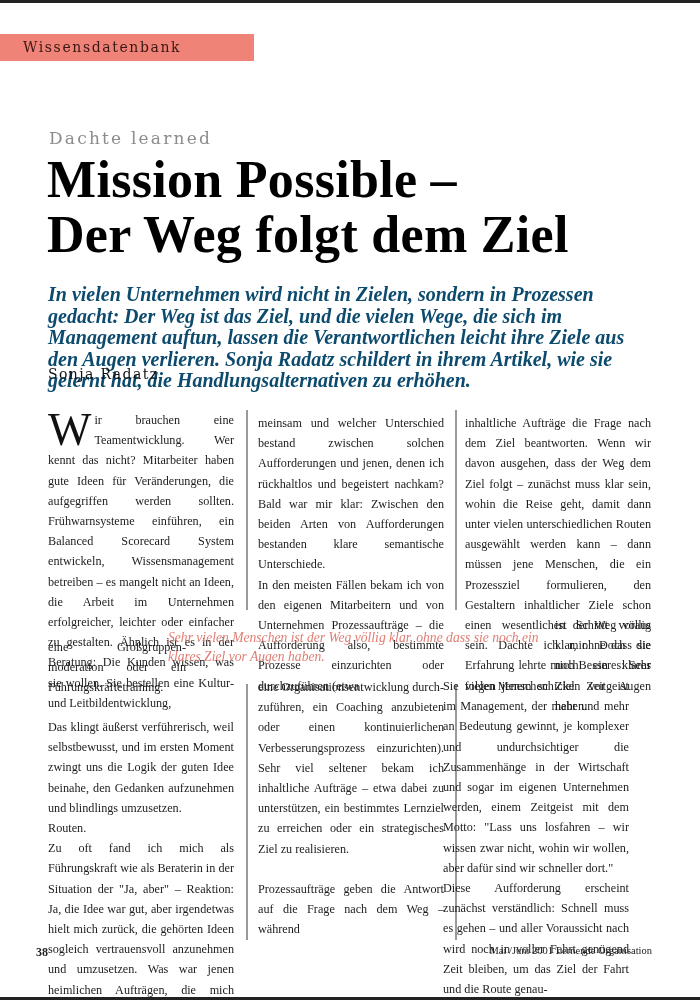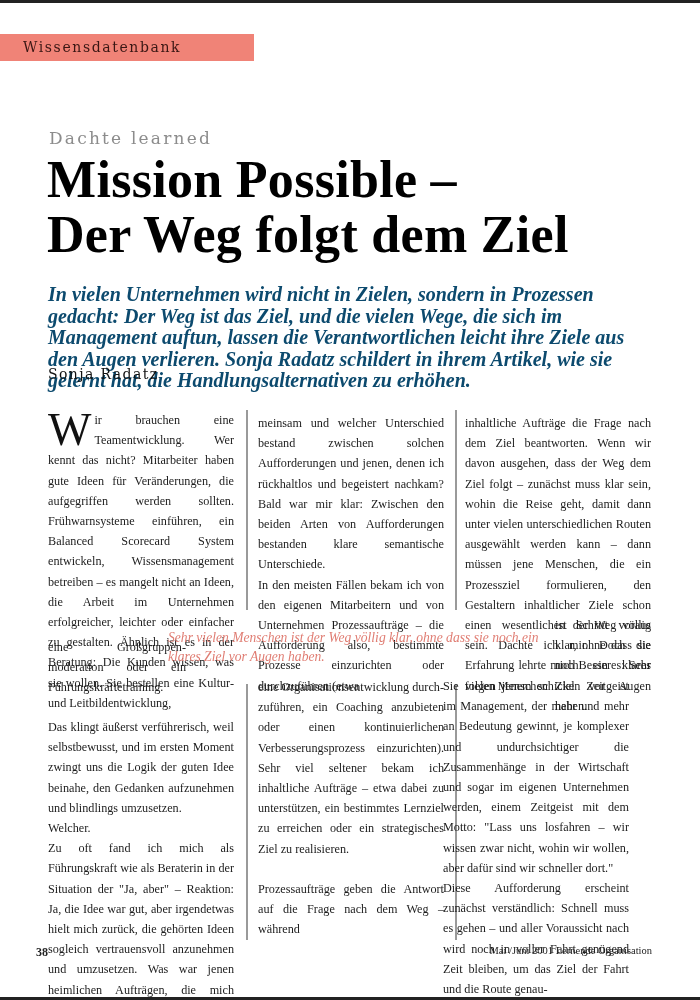--- a/index.html
+++ b/index.html
@@ -101,21 +101,21 @@
 <div class="byline">Sonja Radatz</div>
 
 <div class="col col1a">
   <p><span class="dropcap">W</span><span>ir brauchen eine Teamentwick­lung. Wer kennt das nicht? Mitarbeiter haben gute Ideen für Ver­änderungen, die aufgegriffen werden sollten. Frühwarnsysteme einführen, ein Balanced Scorecard System entwickeln, Wissensmanagement betreiben – es mangelt nicht an Ideen, die Arbeit im Unternehmen erfolgreicher, leichter oder einfacher zu gestalten. Ähnlich ist es in der Beratung: Die Kunden wissen, was sie wollen. Sie bestellen eine Kultur- und Leitbildentwicklung,</span></p>
 </div>
 <div class="col col1b">
   <p>eine Großgruppen­moderation oder ein Führungskräfte­training.</p>
 </div>
 <div class="col col1c" style="top:717px;">
   <p>Das klingt äußerst verführerisch, weil selbstbewusst, und im ersten Moment zwingt uns die Logik der guten Idee bei­nahe, den Gedanken aufzunehmen und blindlings umzusetzen.</p>
-  <p>Welcher.</p>
+  <p>Routen.</p>
   <p>Zu oft fand ich mich als Führungskraft wie als Beraterin in der Situation der "Ja, aber" – Reaktion: Ja, die Idee war gut, aber irgendetwas hielt mich zurück, die gehörten Ideen sogleich vertrauens­voll anzunehmen und umzusetzen. Was war jenen heimlichen Aufträgen, die mich zögern ließen sie anzunehmen, ge-</p>
 </div>
 
 <div class="divider" style="left:246px; top:410px; height:200px;"></div>
 <div class="divider" style="left:246px; top:684px; height:256px;"></div>
 <div class="divider" style="left:455px; top:410px; height:200px;"></div>
 <div class="divider" style="left:455px; top:684px; height:256px;"></div>
 
 <div class="col col2a">
   <p>meinsam und welcher Unterschied be­stand zwischen solchen Aufforderun­gen und jenen, denen ich rückhaltlos und begeistert nachkam? Bald war mir klar: Zwischen den beiden Arten von Aufforderungen bestanden klare semantische Unterschiede.</p>

